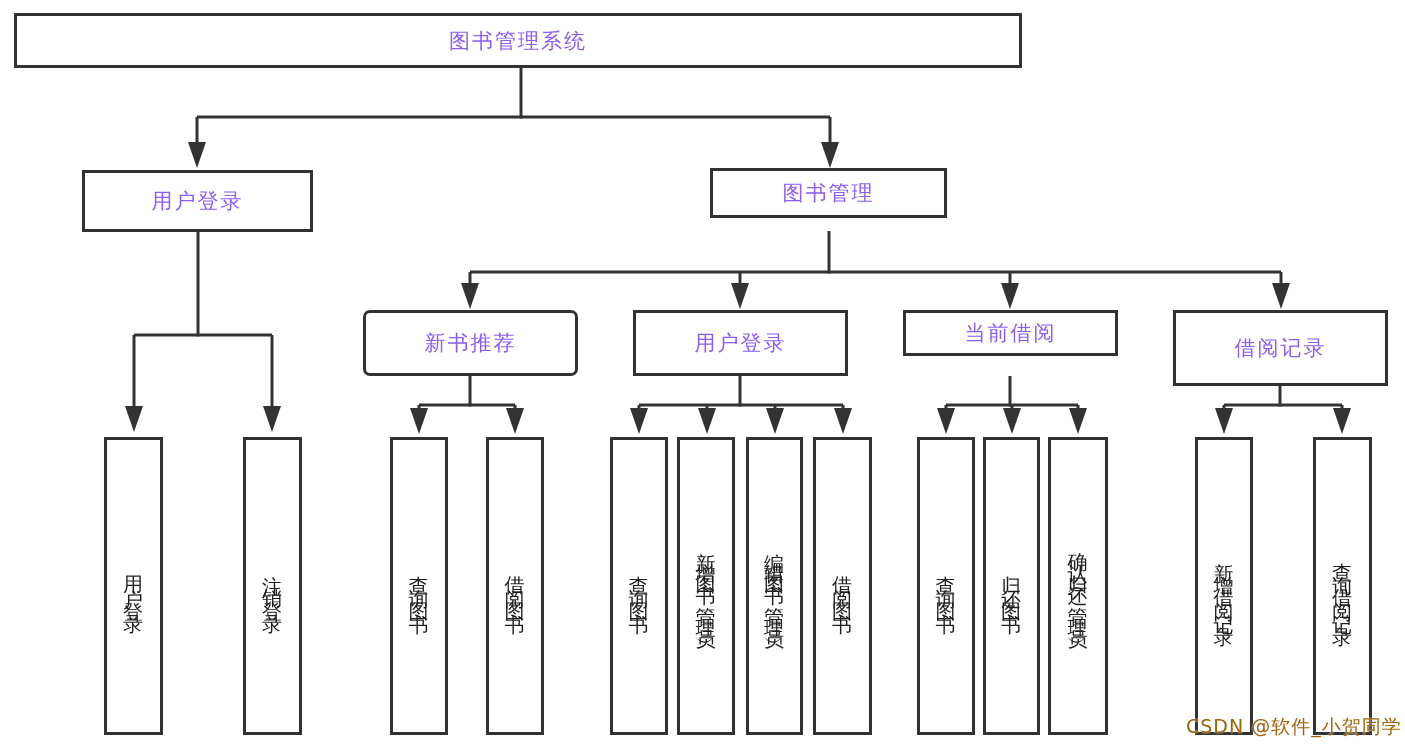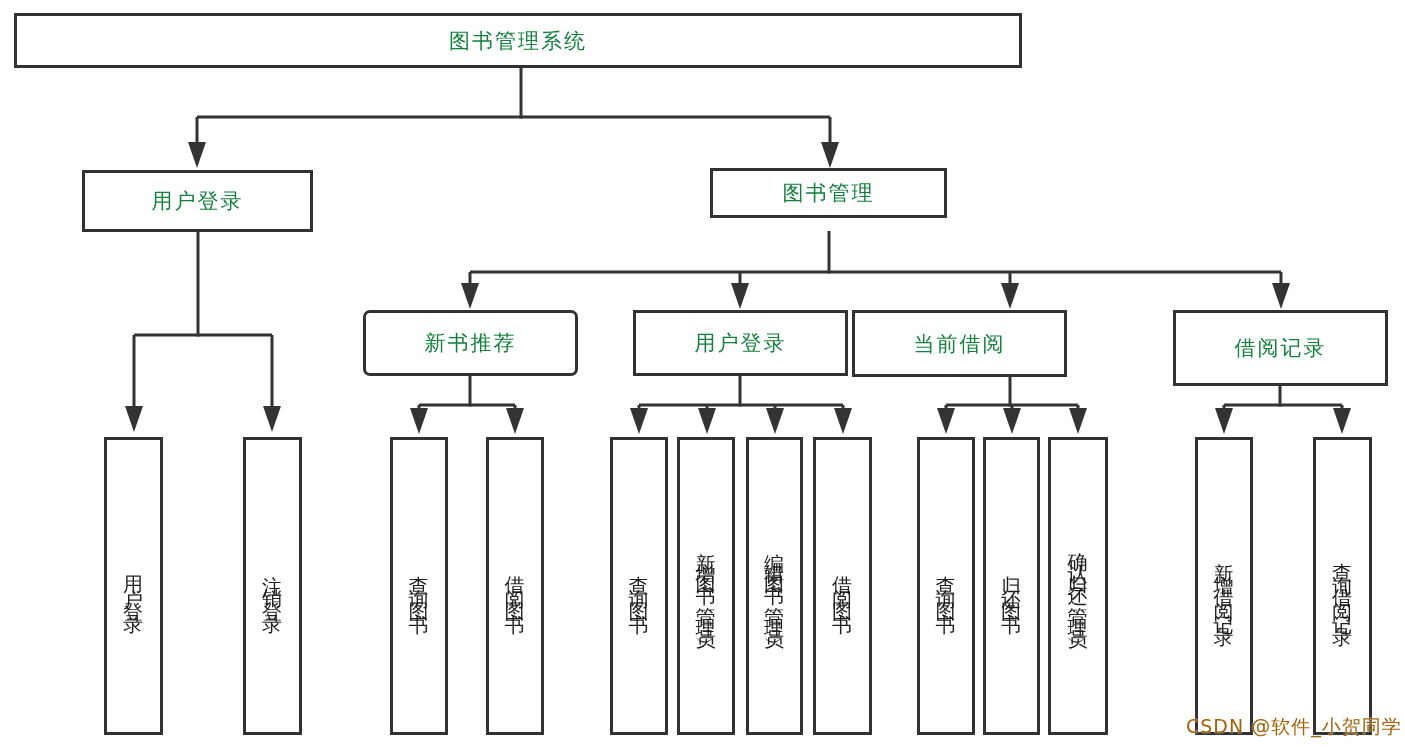--- a/index.html
+++ b/index.html
@@ -20,21 +20,21 @@
     position: absolute;
     box-sizing: border-box;
     background: #ffffff;
     border: 3px solid #323232;
     display: flex;
     align-items: center;
     justify-content: center;
   }
   .hlabel {
     font-size: 21px;
-    color: #15803d;
+    color: #8b5cf6;
     letter-spacing: 2px;
     white-space: nowrap;
   }
   .root-label { font-size: 21px; }
   .vtext {
     writing-mode: vertical-rl;
     text-orientation: mixed;
     font-size: 20px;
     line-height: 1;
     letter-spacing: 13px;
@@ -131,21 +131,21 @@
   <div class="box" style="left:710px; top:168px; width:237px; height:50px;">
     <span class="hlabel">图书管理</span>
   </div>
 
   <div class="box" style="left:363px; top:310px; width:215px; height:66px;border-radius:7px;">
     <span class="hlabel">新书推荐</span>
   </div>
   <div class="box" style="left:633px; top:310px; width:215px; height:66px;">
     <span class="hlabel">用户登录</span>
   </div>
-  <div class="box" style="left:852px; top:310px; width:215px; height:67px;">
+  <div class="box" style="left:903px; top:310px; width:215px; height:46px;">
     <span class="hlabel">当前借阅</span>
   </div>
   <div class="box" style="left:1173px; top:310px; width:215px; height:76px;text-align:right;">
     <span class="hlabel">借阅记录</span>
   </div>
 
   <div class="box" style="left:104px; top:437px; width:59px; height:298px;">
     <span class="vtext">用户登录</span>
   </div>
   <div class="box" style="left:243px; top:437px; width:59px; height:298px;">

